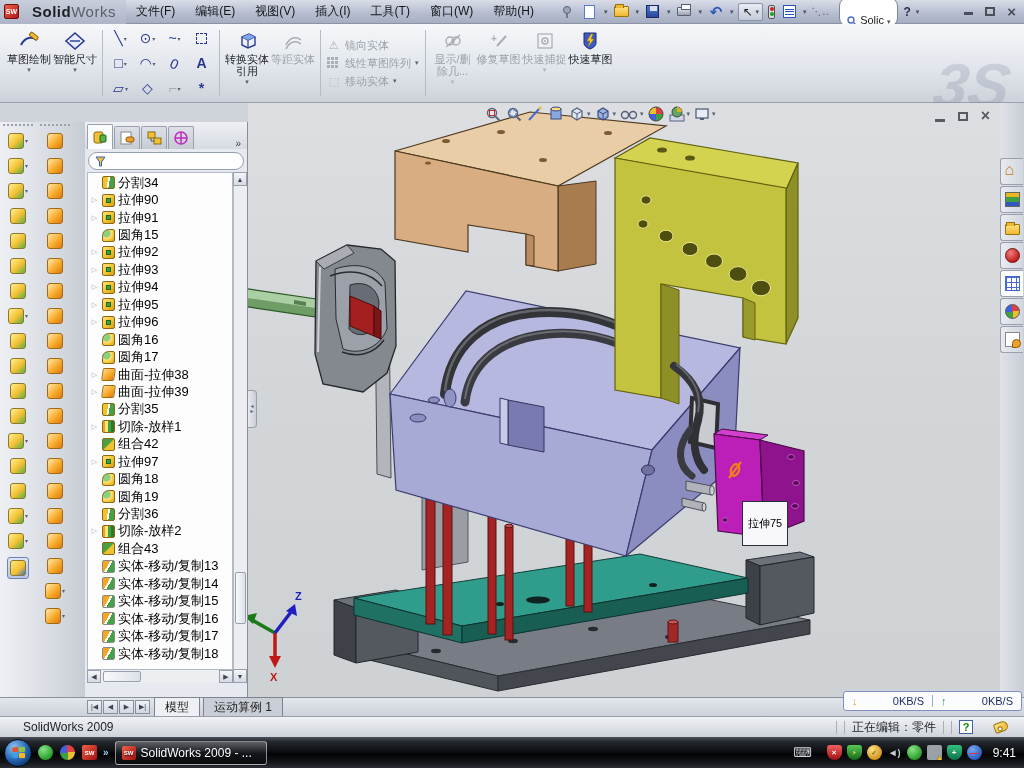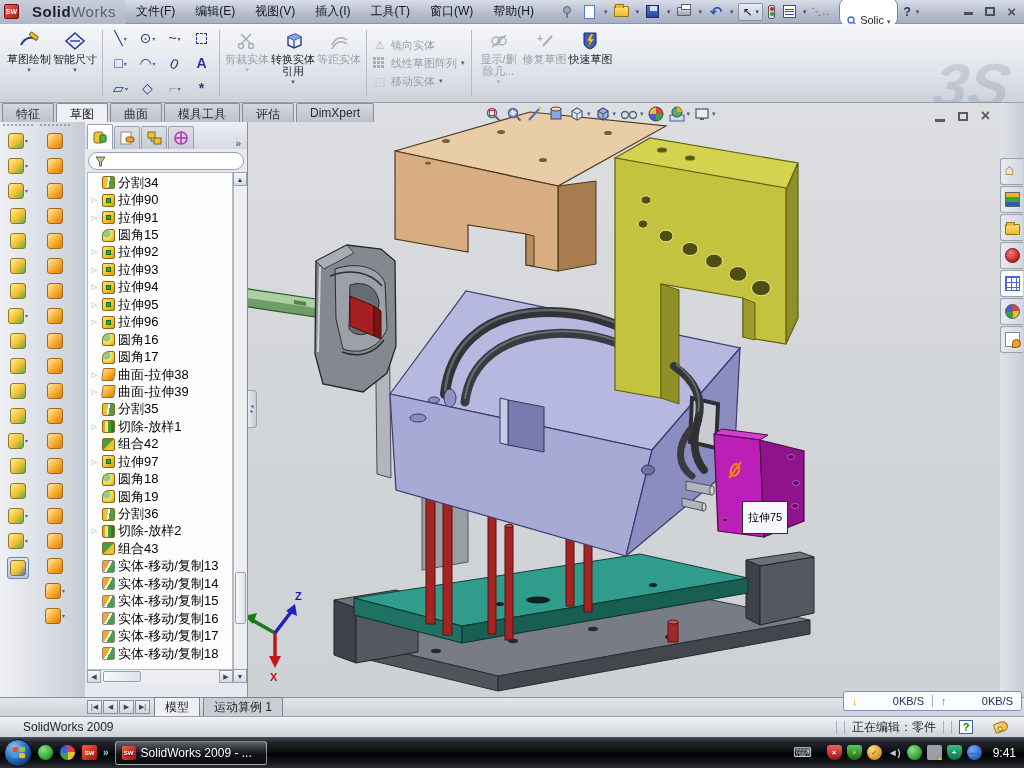--- a/index.html
+++ b/index.html
@@ -101,21 +101,21 @@
 
 #viewport{position:absolute;left:248px;top:103px;width:752px;height:594px;background:linear-gradient(180deg,#dcdee1,#d2d5d8 55%,#cfd2d5);overflow:hidden}
 #modelsvg{position:absolute;left:0;top:0}
 #headsup{position:absolute;left:236px;top:2px;display:flex;align-items:center;gap:3px;z-index:6}
 .hic{display:flex;align-items:center;gap:1px}
 #vpwin{position:absolute;right:10px;top:5px;display:flex;align-items:center;gap:13px;z-index:6}
 .vminb{width:10px;height:3px;background:#565b64;margin-top:8px}
 .vresb{width:10px;height:9px;border:2px solid #565b64}
 .vclsb{font-size:16px;font-weight:bold;color:#565b64;line-height:1}
 #splitter{position:absolute;left:0;top:287px;width:9px;height:38px;background:linear-gradient(90deg,#e6e9ee,#c9cdd5);border:1px solid #98a0ac;border-left:none;border-radius:0 4px 4px 0;display:flex;flex-direction:column;align-items:center;justify-content:center;color:#5a6270;font-size:6px;line-height:5px;z-index:6}
-#tooltip{position:absolute;left:494px;top:398px;background:#f8f8fc;border:1px solid #2a2e36;padding:8px 5px;font-size:11px;color:#000;z-index:7;white-space:nowrap}
+#tooltip{position:absolute;left:494px;top:398px;background:#f8f8fc;border:1px solid #2a2e36;padding:14px 5px;font-size:11px;color:#000;z-index:7;white-space:nowrap}
 
 #taskpane{position:absolute;left:1000px;top:103px;width:24px;height:594px;background:linear-gradient(90deg,#dfe2e8,#c9cdd5)}
 #tpbtns{position:absolute;top:55px;left:0;display:flex;flex-direction:column;gap:1px}
 .tpbtn{width:23px;height:27px;border:1px solid #9aa0ae;border-right:none;border-radius:3px 0 0 3px;background:linear-gradient(90deg,#e8ebf0,#d2d6de);display:flex;align-items:center;justify-content:center}
 .tpbtn.sel{background:#fbfcfe}
 .tpi{width:15px;height:15px;position:relative}
 .tpi.resources-home::before{content:"⌂";position:absolute;left:0;top:-3px;font-size:16px;color:#c07818;font-weight:bold}
 .tpi.design-library{background:linear-gradient(180deg,#e8b820 33%,#3fa03f 33% 66%,#3058c0 66%);border:1px solid #666}
 .tpi.file-explorer{background:linear-gradient(180deg,#ffe080,#f0b830);border:1px solid #9a7408;border-radius:1px;margin-top:3px;height:11px}
 .tpi.file-explorer::before{content:"";position:absolute;left:0;top:-3px;width:7px;height:3px;background:#f0b830;border:1px solid #9a7408;border-bottom:none}
@@ -297,32 +297,20 @@
       <span class="gcell">□<span class="caret">▾</span></span>
       <span class="gcell">◠<span class="caret">▾</span></span>
       <span class="gcell" style="transform:rotate(25deg)">0</span>
       <span class="gcell" style="font-weight:bold">A</span>
       <span class="gcell">▱<span class="caret">▾</span></span>
       <span class="gcell">◇</span>
       <span class="gcell gy">⌐<span class="caret">▾</span></span>
       <span class="gcell" style="color:#2a3a96;font-weight:bold">*</span>
     </div>
     <div class="rsep"></div>
-    <div class="bigbtn gray">
-      <span class="bicon">
-          <svg width="20" height="18">
-            <line x1="4" y1="2" x2="14" y2="12" stroke="#a8adb5" stroke-width="1.6"></line>
-            <line x1="14" y1="2" x2="4" y2="12" stroke="#a8adb5" stroke-width="1.6"></line>
-            <circle cx="4" cy="14" r="2.5" fill="none" stroke="#a8adb5" stroke-width="1.4"></circle>
-            <circle cx="14" cy="14" r="2.5" fill="none" stroke="#a8adb5" stroke-width="1.4"></circle>
-          </svg>
-        </span>
-      <span class="blabel">剪裁实体</span>
-      <span class="caret">▾</span>
-    </div>
     <div class="bigbtn">
       <span class="bicon">
           <svg width="22" height="20">
             <path d="M6 6 L13 3 L19 6 L19 14 L12 17 L6 14 Z" fill="#eef1f8" stroke="#2a3a96" stroke-width="1.4"></path>
             <path d="M6 6 L12 9 L19 6 M12 9 L12 17" fill="none" stroke="#2a3a96" stroke-width="1.2"></path>
             <path d="M6 6 L13 3 L19 6 L12 9 Z" fill="#7fa8e8"></path>
           </svg>
         </span>
       <span class="blabel">转换实体引用</span>
       <span class="caret">▾</span>
@@ -379,40 +367,43 @@
     </div>
     <div class="bigbtn gray">
       <span class="bicon">
           <svg width="20" height="18">
             <text x="2" y="10" font-size="10" fill="#a8adb5" font-weight="bold">+</text>
             <line x1="8" y1="14" x2="17" y2="4" stroke="#a8adb5" stroke-width="2"></line>
           </svg>
         </span>
       <span class="blabel">修复草图</span>
     </div>
+    <div class="bigbtn gray">
+      <span class="bicon">
+          <svg width="20" height="18">
+            <rect x="3" y="2" width="14" height="14" fill="none" stroke="#a8adb5" stroke-width="1.2"></rect>
+            <circle cx="10" cy="9" r="3" fill="none" stroke="#a8adb5" stroke-width="1.4"></circle>
+            <circle cx="10" cy="9" r="1" fill="#a8adb5"></circle>
+          </svg>
+        </span>
+      <span class="blabel">快速捕捉</span>
+      <span class="caret">▾</span>
+    </div>
     <div class="bigbtn">
       <span class="bicon">
           <svg width="22" height="20">
             <path d="M4 2 L16 2 L16 12 C16 16 10 18 10 18 C10 18 4 16 4 12 Z" fill="#3a5ac8" stroke="#1a2a70"></path>
             <path d="M11 3 L7 10 L10 10 L8 16 L14 8 L11 8 L13 3 Z" fill="#ffd020" stroke="#a07808" stroke-width=".6"></path>
           </svg>
         </span>
       <span class="blabel">快速草图</span>
     </div>
     <div id="watermark">3S</div>
   </div>
 
-  <div id="cmtabs">
-      <span class="cmtab">特征</span>
-      <span class="cmtab act">草图</span>
-      <span class="cmtab">曲面</span>
-      <span class="cmtab">模具工具</span>
-      <span class="cmtab">评估</span>
-      <span class="cmtab">DimXpert</span>
-    </div>
 
   <div id="viewport">
     <svg id="modelsvg" width="752" height="594" viewBox="250 103 752 594">
 
       <g>
         <polygon points="410,664 600,636 660,646 470,676" fill="#1a1c20" stroke="#000"></polygon>
         <polygon points="342,638 655,588 812,620 500,676" fill="#787c84" stroke="#33363c"></polygon>
         <polygon points="342,638 500,676 500,691 342,653" fill="#50545b" stroke="#2a2d32"></polygon>
         <polygon points="500,676 812,620 812,634 500,691" fill="#43474d" stroke="#2a2d32"></polygon>
         <polygon points="336,600 398,590 420,597 358,608" fill="#6d717a" stroke="#2a2d32"></polygon>

